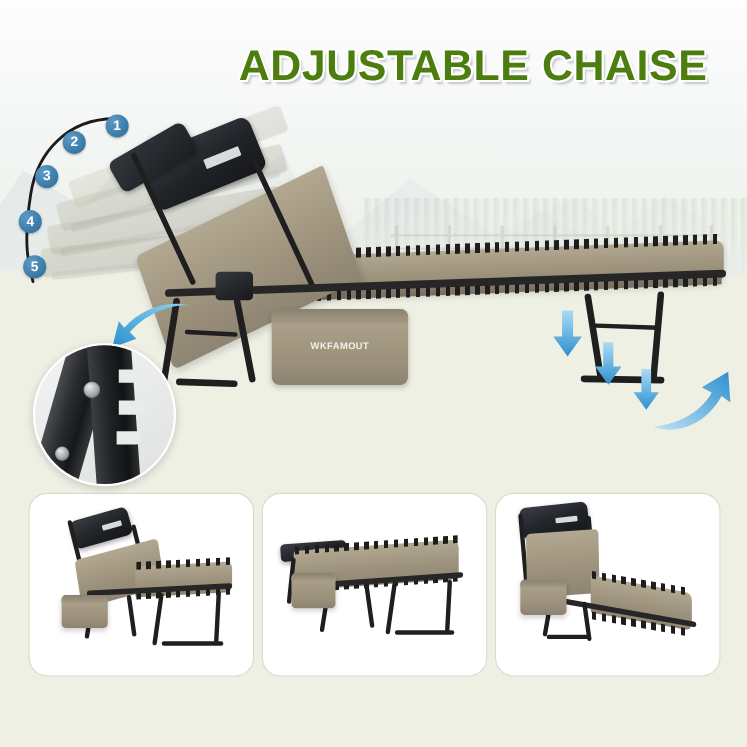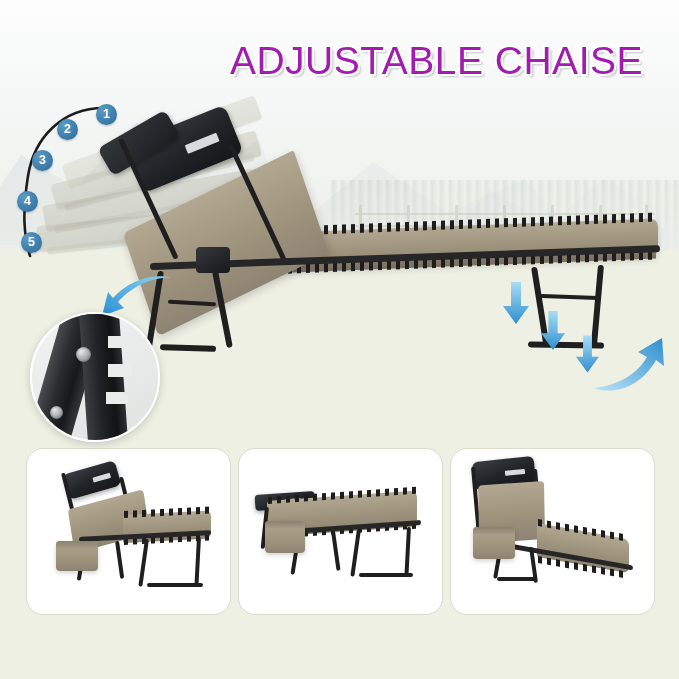--- a/index.html
+++ b/index.html
@@ -31,22 +31,22 @@
             mask-image:linear-gradient(180deg,rgba(0,0,0,.9),rgba(0,0,0,0));}
   .lake{position:absolute;left:0;top:232px;width:679px;height:60px;opacity:.35;
     background:linear-gradient(180deg,#e6ecec 0%,#eef0e8 100%);}
   .fence{position:absolute;left:355px;top:205px;width:300px;height:42px;opacity:.33;}
   .fence .rail{position:absolute;left:0;width:100%;height:2px;background:#b8b49c;}
   .fence .post{position:absolute;top:0;width:3px;height:42px;background:#b8b49c;}
 
   
   .title-wrap{position:absolute;left:0;top:38px;width:679px;text-align:right;
     padding-right:36px;box-sizing:border-box;z-index:30;}
-  .title-line{display:block;font-weight:normal;font-size:39px;line-height:45px;
-    letter-spacing:.5px;color:#a21caf;
+  .title-line{display:block;font-weight:bold;font-size:39px;line-height:45px;
+    letter-spacing:.5px;color:#4d7c0f;
     text-shadow:
       -1.6px -1.6px 0 #ffffff, 1.6px -1.6px 0 #ffffff,
       -1.6px 1.6px 0 #ffffff, 1.6px 1.6px 0 #ffffff,
       0 -1.8px 0 #ffffff, 0 1.8px 0 #ffffff,
       -1.8px 0 0 #ffffff, 1.8px 0 0 #ffffff,
       3px 3px 2px rgba(110,120,130,.38);}
 
   
   .arc-svg{position:absolute;left:0;top:90px;width:160px;height:190px;z-index:26;}
   .num-dot{position:absolute;width:21px;height:21px;border-radius:50%;
@@ -184,20 +184,24 @@
     <div class="frame-l" style="left:168px;top:206px;width:48px;height:4px;transform:rotate(3deg);"></div>
 
     <div class="frame-l" style="left:598px;top:170px;width:6px;height:82px;transform:rotate(5deg);transform-origin:top center;"></div>
     <div class="frame-l" style="left:531px;top:172px;width:6px;height:80px;transform:rotate(-9deg);transform-origin:top center;"></div>
     <div class="frame-l" style="left:528px;top:247px;width:76px;height:6px;border-radius:3px;transform:rotate(1deg);"></div>
     <div class="frame-l" style="left:540px;top:200px;width:60px;height:4px;transform:rotate(2deg);"></div>
 
     <div class="frame-l" style="left:196px;top:152px;width:34px;height:26px;border-radius:4px;
                 background:linear-gradient(150deg,#35383c,#17191c);"></div>
 
+    <div class="pouch" style="left:247px;top:186px;width:124px;height:69px;">
+      <div class="pouch-lid"></div>
+      <div class="pouch-txt" style="top:28px;">WKFAMOUT</div>
+    </div>
   </div>
 
   <svg class="arc-svg" viewBox="0 0 160 190">
     <path d="M104,18 C62,18 34,48 28,86 C22,124 24,146 30,166" fill="none" stroke="#1c1c1c" stroke-width="2.6" stroke-linecap="round"></path>
   </svg>
 
   <div class="num-dot" style="left:96px;top:104px;">1</div>
   <div class="num-dot" style="left:57px;top:119px;">2</div>
   <div class="num-dot" style="left:32px;top:150px;">3</div>
   <div class="num-dot" style="left:17px;top:191px;">4</div>

